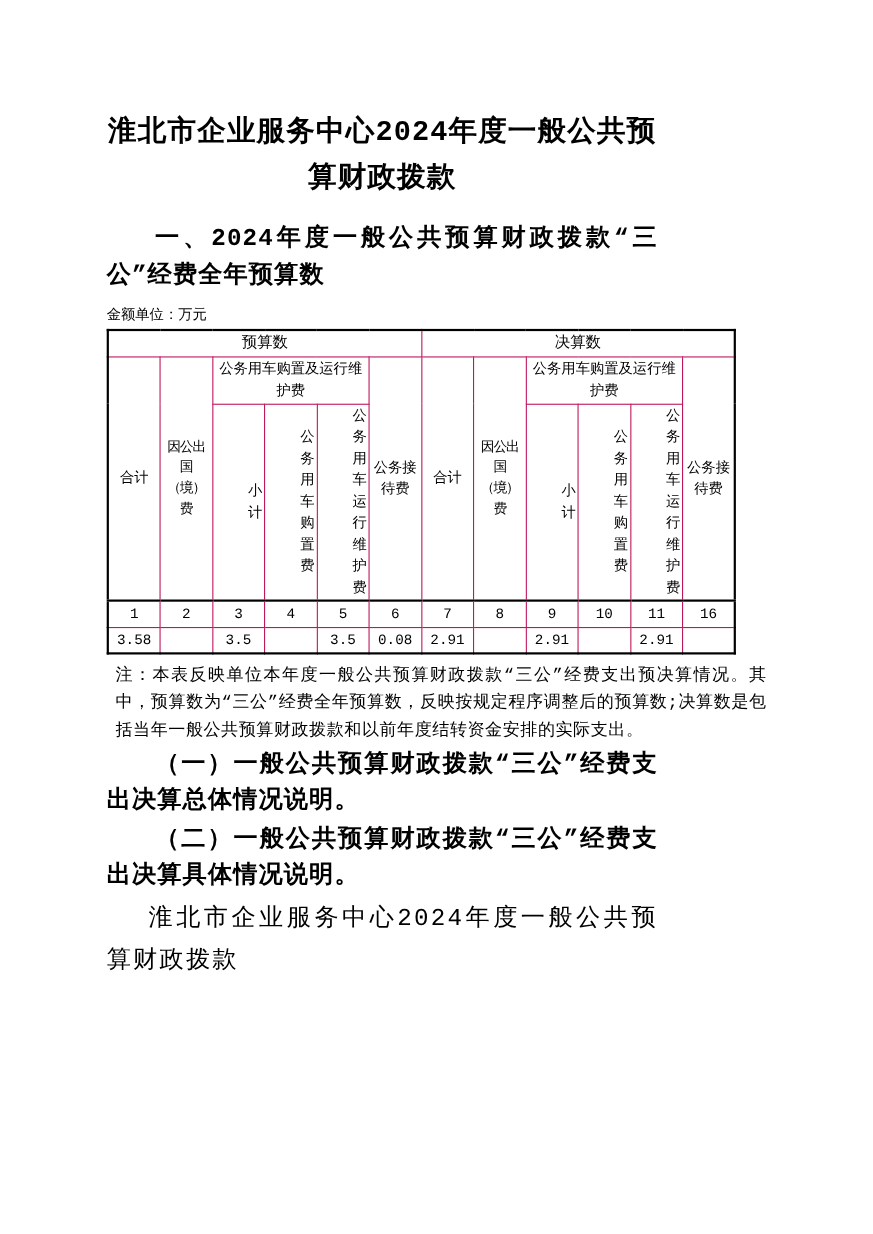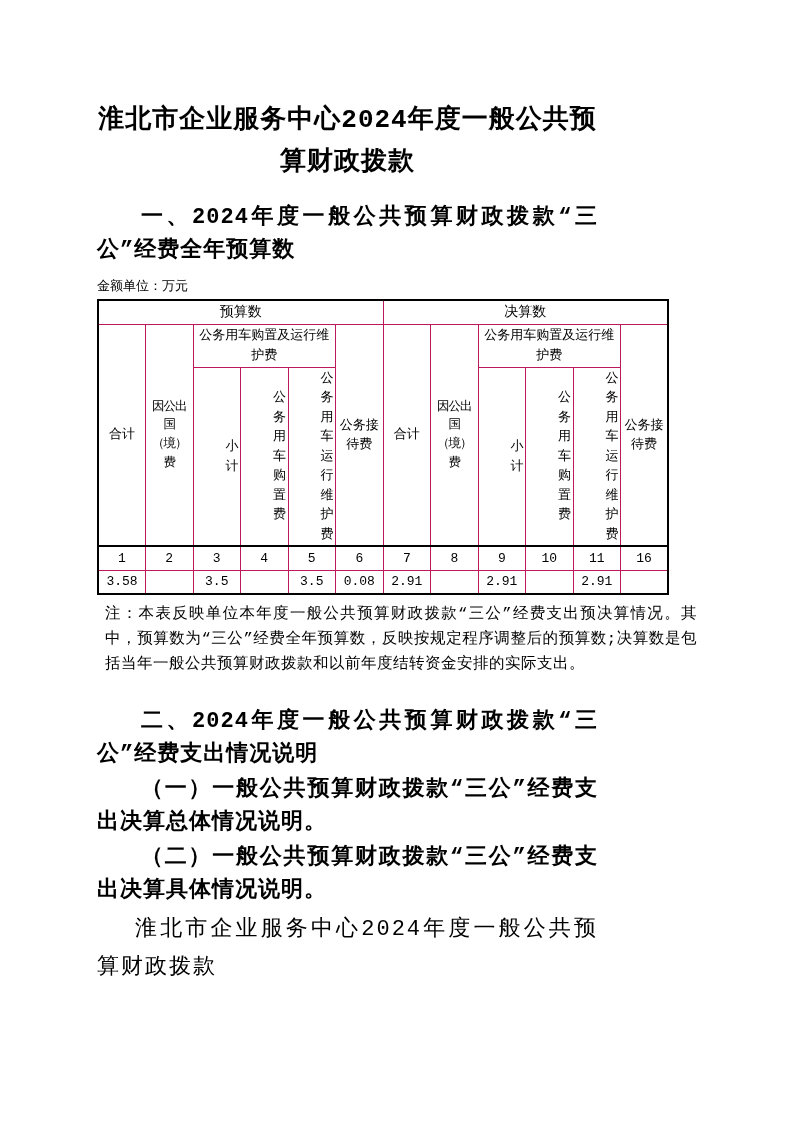--- a/index.html
+++ b/index.html
@@ -170,21 +170,20 @@
           <td>2.91</td>
           <td></td>
           <td>2.91</td>
           <td></td>
         </tr>
       </tbody>
     </table>
 
     <div class="table-note">注：本表反映单位本年度一般公共预算财政拨款“三公”经费支出预决算情况。其中，预算数为“三公”经费全年预算数，反映按规定程序调整后的预算数;决算数是包括当年一般公共预算财政拨款和以前年度结转资金安排的实际支出。</div>
 
-    <div class="heading h2-sec">二、2024年度一般公共预算财政拨款“三公”经费支出情况说明</div>
 
     <div class="heading h-sub">（一）一般公共预算财政拨款“三公”经费支出决算总体情况说明。</div>
 
 
     <div class="heading h-sub">（二）一般公共预算财政拨款“三公”经费支出决算具体情况说明。</div>
 
     <p class="para">淮北市企业服务中心2024年度一般公共预算财政拨款</p>
 
   </div>
 </div>

